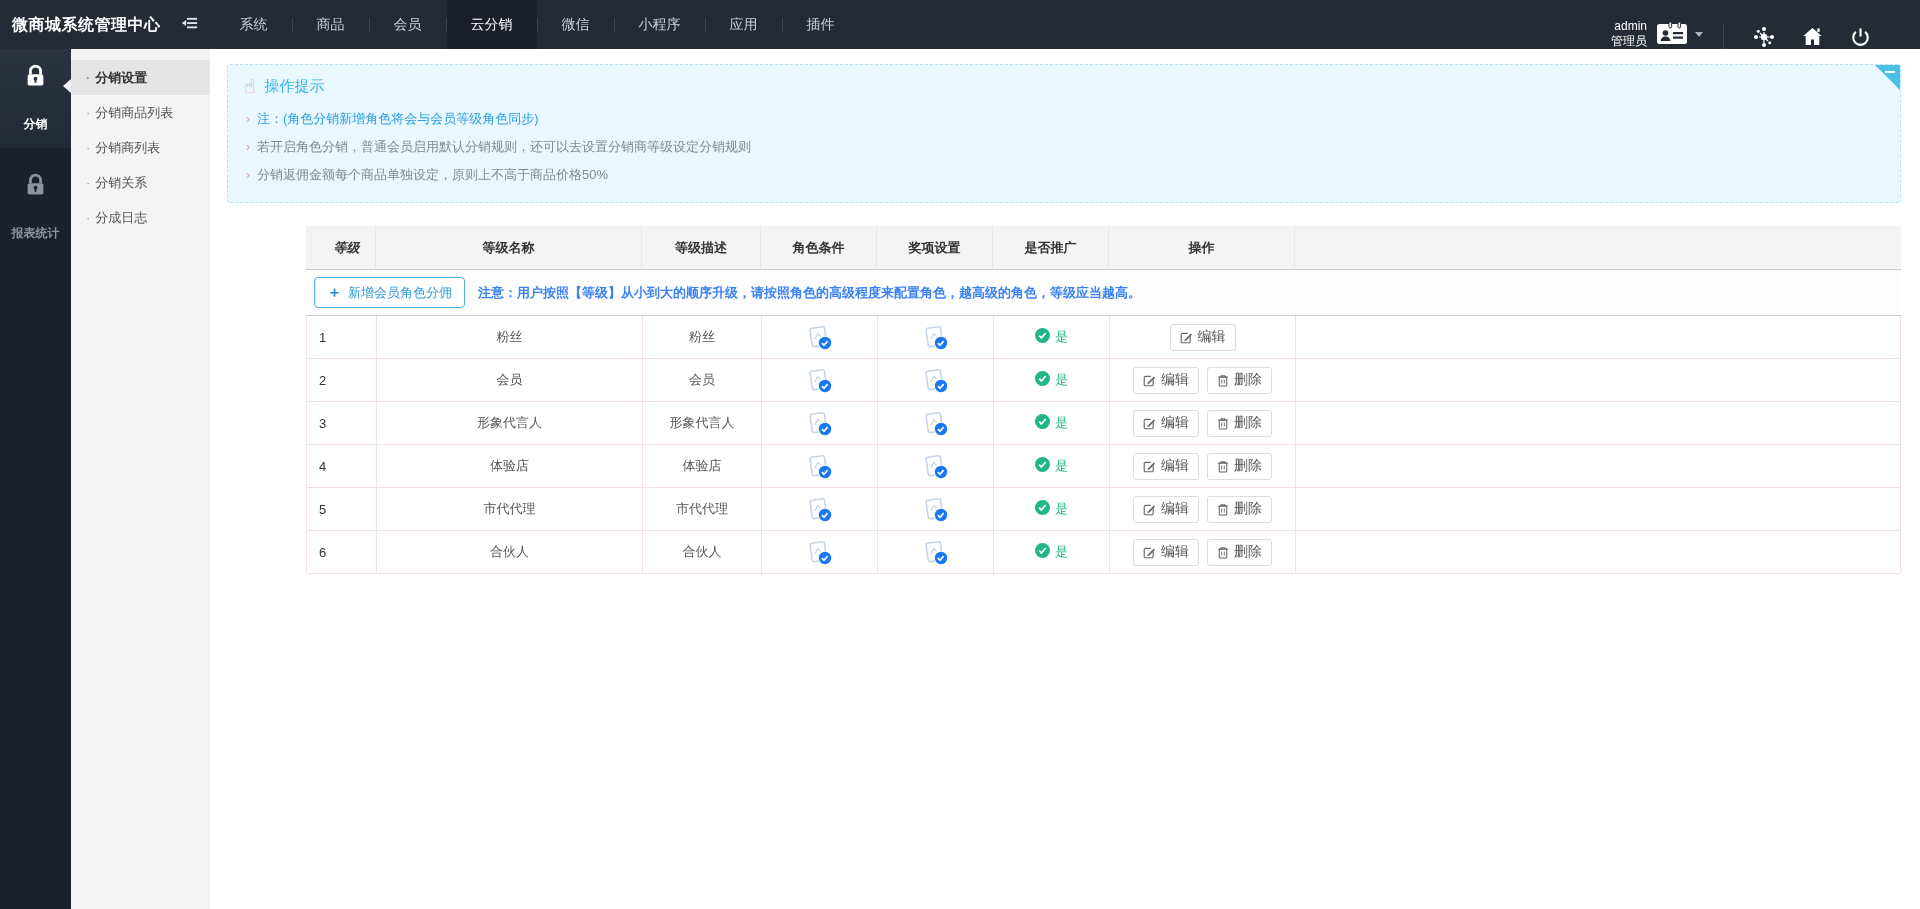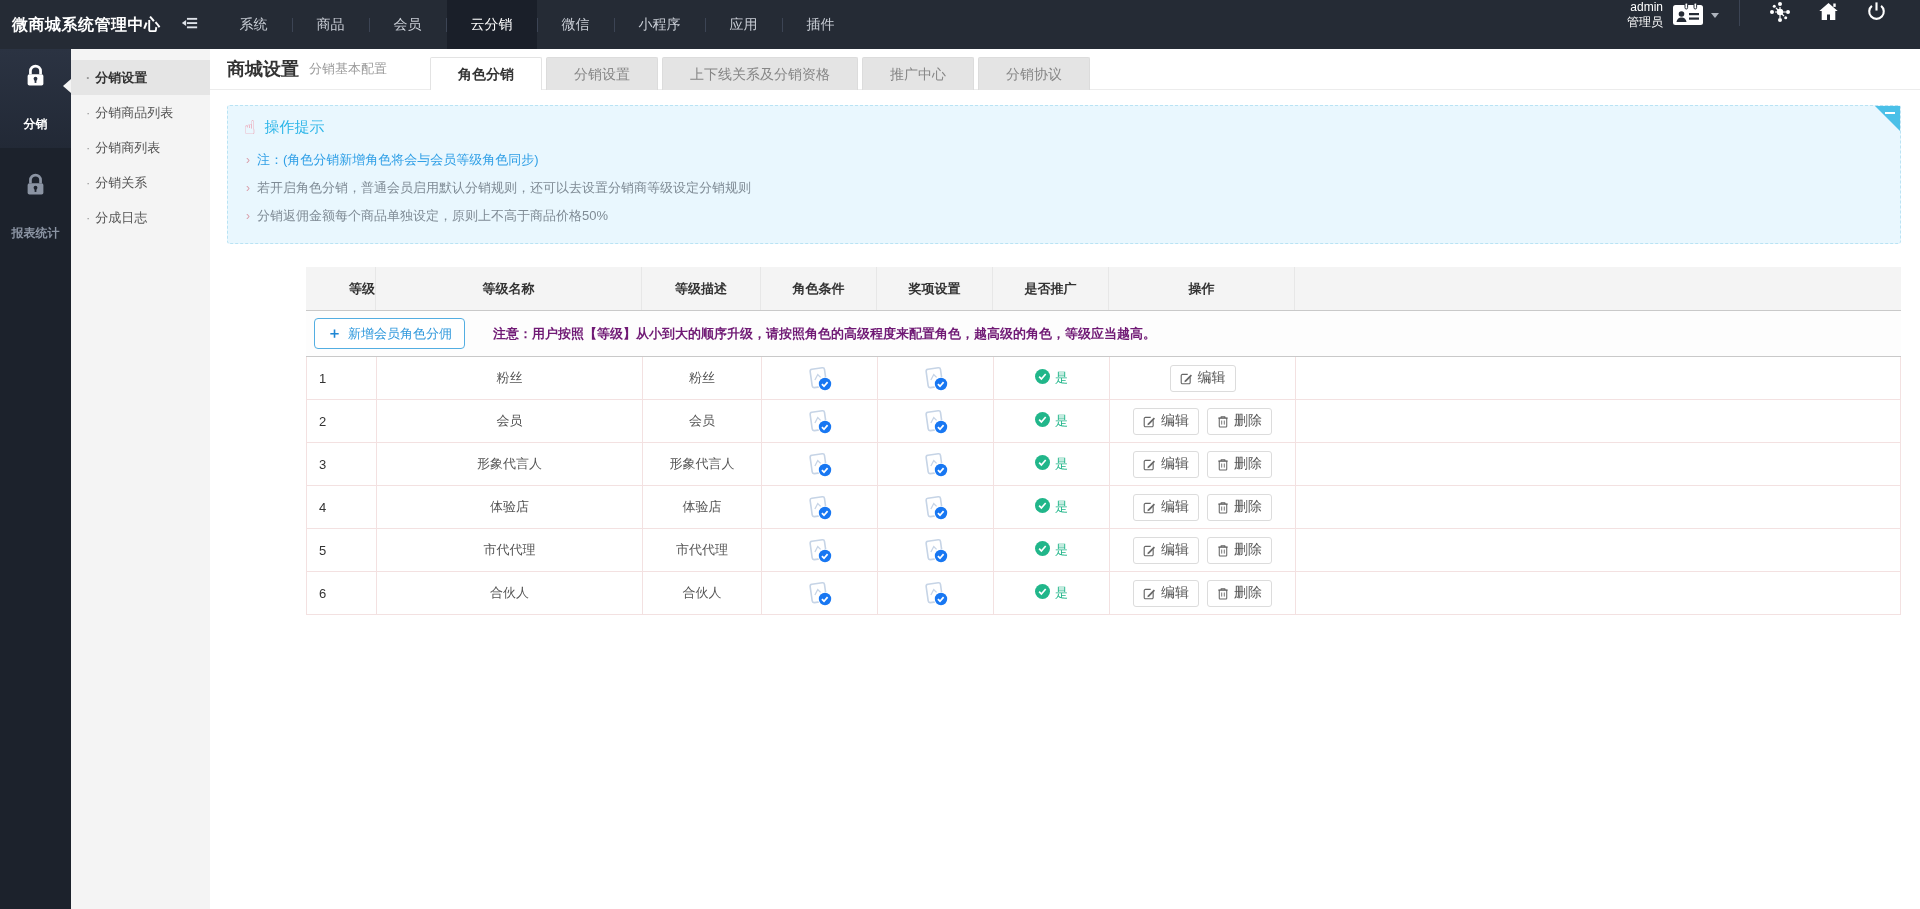--- a/index.html
+++ b/index.html
@@ -7,21 +7,21 @@
     font-family:"Liberation Sans","DejaVu Sans",sans-serif; }
 
   
   .topbar { height:49px; background:#252b35; display:flex; align-items:stretch; color:#fff; }
   .logo { font-size:16px; font-weight:bold; line-height:49px; padding:0 14px 0 12px; letter-spacing:.5px; white-space:nowrap; }
   .collapse-btn { display:flex; align-items:center; padding:0 18px 0 6px; cursor:pointer; }
   .topmenu { display:flex; align-items:stretch; }
   .top-item { line-height:49px; padding:0 24px; font-size:14px; color:#c9ced6; cursor:pointer; white-space:nowrap; }
   .top-item.active { background:#1a1f29; color:#fff; }
   .top-sep { width:1px; height:14px; background:#3c4454; align-self:center; }
-  .top-right { margin-left:auto; display:flex; align-items:flex-start; padding-right:20px; }
+  .top-right { margin-left:auto; display:flex; align-items:flex-end; padding-right:36px; }
   .user-box { display:flex; align-items:center; cursor:pointer; margin-right:16px; }
   .user-text { text-align:right; font-size:12px; line-height:1.25; margin-right:9px; }
   .idcard { margin-right:7px; display:flex; }
   .caret { width:0; height:0; border-left:4px solid transparent; border-right:4px solid transparent; border-top:5px solid #aeb4bd; }
   .tr-sep { width:1px; height:26px; background:#3c4454; margin:0 16px 0 4px; }
   .tr-icon { display:flex; align-items:center; padding:0 12px; cursor:pointer; }
 
   
   .shell { display:flex; height:860px; }
 
@@ -66,27 +66,27 @@
   .switch-group { display:inline-flex; }
   .btn-on { background:#23c095; color:#fff; border:1px solid #1eb28a; border-radius:3px 0 0 3px; padding:0 13px; height:28px; font-size:13px; cursor:pointer; }
   .btn-off { background:#fafafa; color:#666; border:1px solid #d8d8d8; border-left:none; border-radius:0 3px 3px 0; padding:0 13px; height:28px; font-size:13px; cursor:pointer; }
   .switch-note { font-size:13px; color:#a6a6a6; margin-top:7px; }
 
   
   .table-wrap { margin:23px 0 0 79px; width:1595px; font-size:13px; color:#555; }
   .trow { display:grid; grid-template-columns:70px 266px 119px 116px 116px 116px 186px 1fr; align-items:stretch; }
   .thead { background:#f4f4f4; border-bottom:1px solid #c9c9c9; }
   .th { height:43px; line-height:43px; text-align:center; font-weight:bold; color:#333; border-right:1px solid #e7e7e7; }
-  .th:first-child { text-align:right; padding-left:12px; }
+  .th:first-child { text-align:center; padding-left:12px;font-style:italic; }
   .th:last-child { border-right:none; }
   .note-row { height:46px; display:flex; align-items:center; padding-left:8px; background:#fdfdfd; border-bottom:1px solid #c9c9c9; }
   .add-btn { display:inline-flex; align-items:center; background:#fff; border:1px solid #53aee2; color:#2f98dc; border-radius:4px;
     padding:0 12px; height:31px; font-size:13px; cursor:pointer; }
   .add-btn .plus { font-weight:bold; font-size:15px; color:#1f87d4; margin-right:6px; }
-  .red-note { color:#701a75; font-weight:bold; font-size:13px; margin-left:28px; white-space:nowrap; }
+  .red-note { color:#3b82f6; font-weight:bold; font-size:13px; margin-left:13px; white-space:nowrap; }
   .drow { border-bottom:1px solid #f3e1e1; border-left:1px solid #f3e1e1; border-right:1px solid #f3e1e1; height:43px; }
   .td { display:flex; align-items:center; justify-content:center; border-right:1px solid #f3e1e1; height:100%; }
   .td:last-child { border-right:none; }
   .td.level { justify-content:flex-start; padding-left:12px; color:#333; }
   .promote-yes { color:#21b68a; margin-left:5px; }
   .act-btn { display:inline-flex; align-items:center; background:#fff; border:1px solid #dcdcdc; border-radius:3px;
     color:#555; font-size:14px; padding:0 9px; height:27px; margin:0 4px; cursor:pointer; }
   .act-btn svg { margin-right:5px; }
   .icon-cell svg { cursor:pointer; }
 </style>
@@ -195,31 +195,20 @@
      <span class="dot">·</span><span>分销商品列表</span></div>
       <div class="side-item">
      <span class="dot">·</span><span>分销商列表</span></div>
       <div class="side-item">
      <span class="dot">·</span><span>分销关系</span></div>
       <div class="side-item">
      <span class="dot">·</span><span>分成日志</span></div>
     </div>
 
   <div class="content">
-    <div class="content-header">
-      <span class="page-title">商城设置</span>
-      <span class="page-subtitle">分销基本配置</span>
-      <div class="tabs" id="tabs">
-          <div class="tab active">角色分销</div>
-          <div class="tab">分销设置</div>
-          <div class="tab">上下线关系及分销资格</div>
-          <div class="tab">推广中心</div>
-          <div class="tab">分销协议</div>
-        </div>
-    </div>
 
     <div class="main">
 
       <div class="tips-box">
         <div class="tips-corner"></div>
         <div class="tips-minus"></div>
         <div class="tips-title">
           <span class="hand-ic">☝</span>
           <span>操作提示</span>
         </div>

